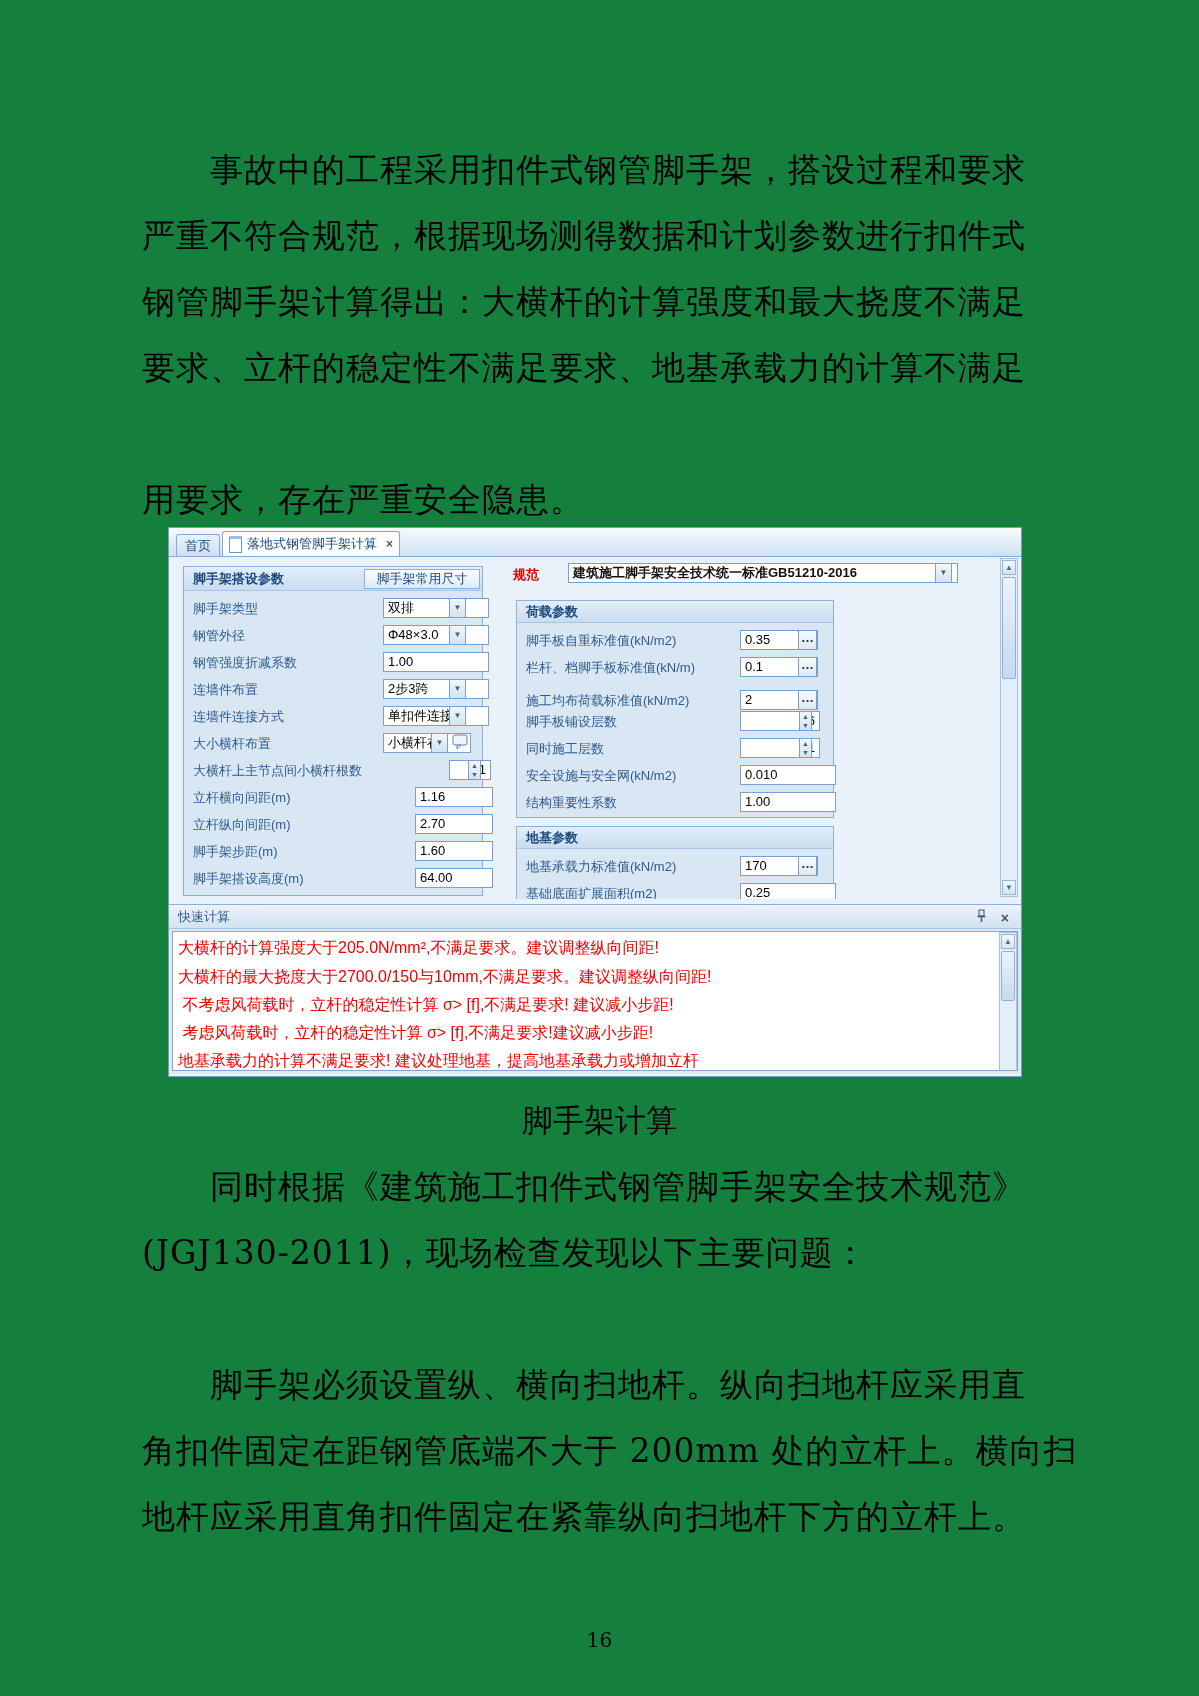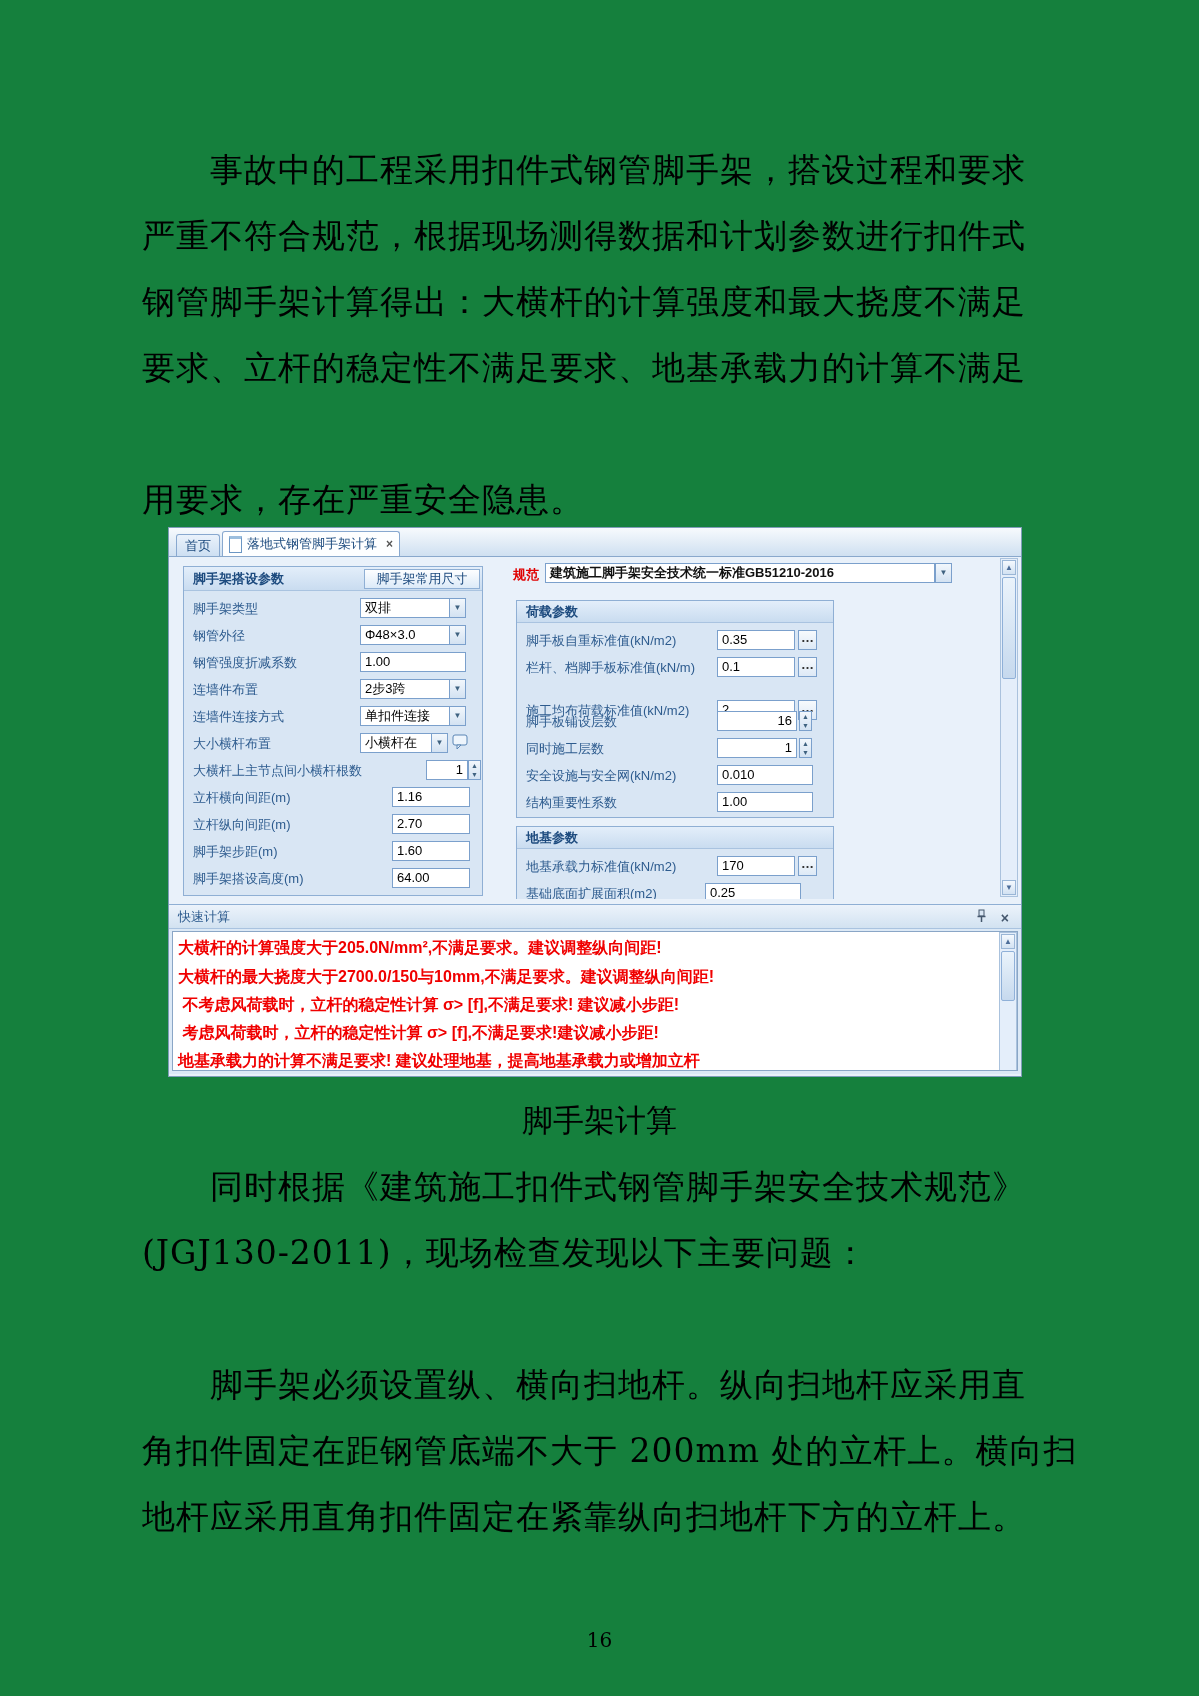--- a/index.html
+++ b/index.html
@@ -29,21 +29,21 @@
   .formarea{position:absolute;left:0;top:28px;width:852px;height:343px;overflow:hidden;}
   .panel{position:absolute;box-sizing:border-box;background:#d9e6f4;border:1px solid #8fafd4;}
   .phead{position:absolute;left:0;top:0;right:0;height:24px;
          background:linear-gradient(#e3eefa,#c9dcf0);border-bottom:1px solid #a9c3e0;
          line-height:24px;padding-left:9px;color:#1c4a7e;font-weight:bold;box-sizing:border-box;}
   .btn{position:absolute;box-sizing:border-box;background:linear-gradient(#fdfeff,#dceaf8);
        border:1px solid #8fafd4;color:#1c4a7e;text-align:center;cursor:default;}
   .row{position:absolute;left:0;right:0;height:27px;}
   .flabel{position:absolute;left:9px;top:5px;white-space:nowrap;}
   .ibox{position:absolute;top:3px;height:20px;box-sizing:border-box;background:#fff;
-        border:1px solid #7ba0cc;color:#000;line-height:18px;padding:0 4px;overflow:hidden;}
+        border:1px solid #7ba0cc;color:#000;line-height:18px;padding:0 4px;overflow:hidden;margin-left:23px;}
   .sel{padding-right:18px;}
   .selarrow{position:absolute;top:3px;width:17px;height:20px;box-sizing:border-box;
             background:linear-gradient(#f2f7fc,#d3e2f2);border:1px solid #7ba0cc;
             color:#3f6280;font-size:8px;text-align:center;line-height:18px;}
   .dots{position:absolute;top:3px;width:19px;height:20px;box-sizing:border-box;
         background:linear-gradient(#f7fafd,#dde9f6);border:1px solid #7ba0cc;color:#333;
         text-align:center;line-height:14px;font-weight:bold;}
   .spinbtns{position:absolute;top:3px;width:13px;height:20px;box-sizing:border-box;
             background:linear-gradient(#f2f7fc,#d3e2f2);border:1px solid #7ba0cc;
             font-size:7px;line-height:9px;text-align:center;color:#3f6280;}
@@ -57,21 +57,21 @@
           border:1px solid #8fb0d8;border-radius:2px;}
   .quick{position:absolute;left:0;top:376px;width:852px;height:170px;box-sizing:border-box;
          background:#dce9f6;border-top:1px solid #8fafd4;padding-left:34px;}
   .qhead{position:absolute;left:0;top:0;right:0;height:24px;
          background:linear-gradient(#ecf3fb,#d2e2f1);border-bottom:1px solid #a9c3e0;
          line-height:24px;padding-left:9px;color:#2d5b8e;box-sizing:border-box;}
   .qicons{position:absolute;right:12px;top:4px;display:flex;gap:14px;align-items:center;}
   .qclose{color:#44576d;font-weight:bold;font-size:14px;line-height:14px;}
   .qbody{position:absolute;left:3px;right:3px;top:26px;bottom:3px;background:#fff;
          border:1px solid #8aa6c6;overflow:hidden;}
-  .warn{position:absolute;left:5px;white-space:pre;color:#f00000;font-size:16px;font-weight:bold;}
+  .warn{position:absolute;left:5px;white-space:pre;color:#f00000;font-size:16px;}
 </style>
 </head>
 <body>
 
 <div class="page">
 
   <div class="dline indent" style="top:148px">事故中的工程采用扣件式钢管脚手架，搭设过程和要求</div>
   <div class="dline" style="top:214px">严重不符合规范，根据现场测得数据和计划参数进行扣件式</div>
   <div class="dline" style="top:280px">钢管脚手架计算得出：大横杆的计算强度和最大挠度不满足</div>
   <div class="dline" style="top:346px">要求、立杆的稳定性不满足要求、地基承载力的计算不满足</div>
@@ -163,21 +163,21 @@
         <div class="row" style="top:26px">
           <span class="flabel">脚手板自重标准值(kN/m2)</span>
           <span class="ibox" style="left:200px;width:78px">0.35</span>
           <span class="dots" style="left:281px">…</span>
         </div>
         <div class="row" style="top:53px">
           <span class="flabel">栏杆、档脚手板标准值(kN/m)</span>
           <span class="ibox" style="left:200px;width:78px">0.1</span>
           <span class="dots" style="left:281px">…</span>
         </div>
-        <div class="row" style="top:96px">
+        <div class="row" style="top:86px">
           <span class="flabel">施工均布荷载标准值(kN/m2)</span>
           <span class="ibox" style="left:200px;width:78px">2</span>
           <span class="dots" style="left:281px">…</span>
         </div>
         <div class="row" style="top:107px">
           <span class="flabel">脚手板铺设层数</span>
           <span class="ibox num" style="left:200px;width:80px">16</span>
           <span class="spinbtns" style="left:282px"><span>▲</span><br><span>▼</span></span>
         </div>
         <div class="row" style="top:134px">
@@ -197,21 +197,21 @@
 
       <div class="panel" style="left:347px;top:270px;width:318px;height:90px">
         <div class="phead" style="height:22px;line-height:22px"><span>地基参数</span></div>
         <div class="row" style="top:26px">
           <span class="flabel">地基承载力标准值(kN/m2)</span>
           <span class="ibox" style="left:200px;width:78px">170</span>
           <span class="dots" style="left:281px">…</span>
         </div>
         <div class="row" style="top:53px">
           <span class="flabel">基础底面扩展面积(m2)</span>
-          <span class="ibox" style="left:188px;width:96px">0.25</span>
+          <span class="ibox" style="left:200px;width:96px">0.25</span>
         </div>
       </div>
 
       <div class="scroll" style="left:831px;top:2px;width:18px;height:339px">
         <div class="sbtn" style="top:1px">▲</div>
         <div class="sthumb" style="top:18px;height:100px"></div>
         <div class="sbtn" style="bottom:1px">▼</div>
       </div>
     </div>
 

